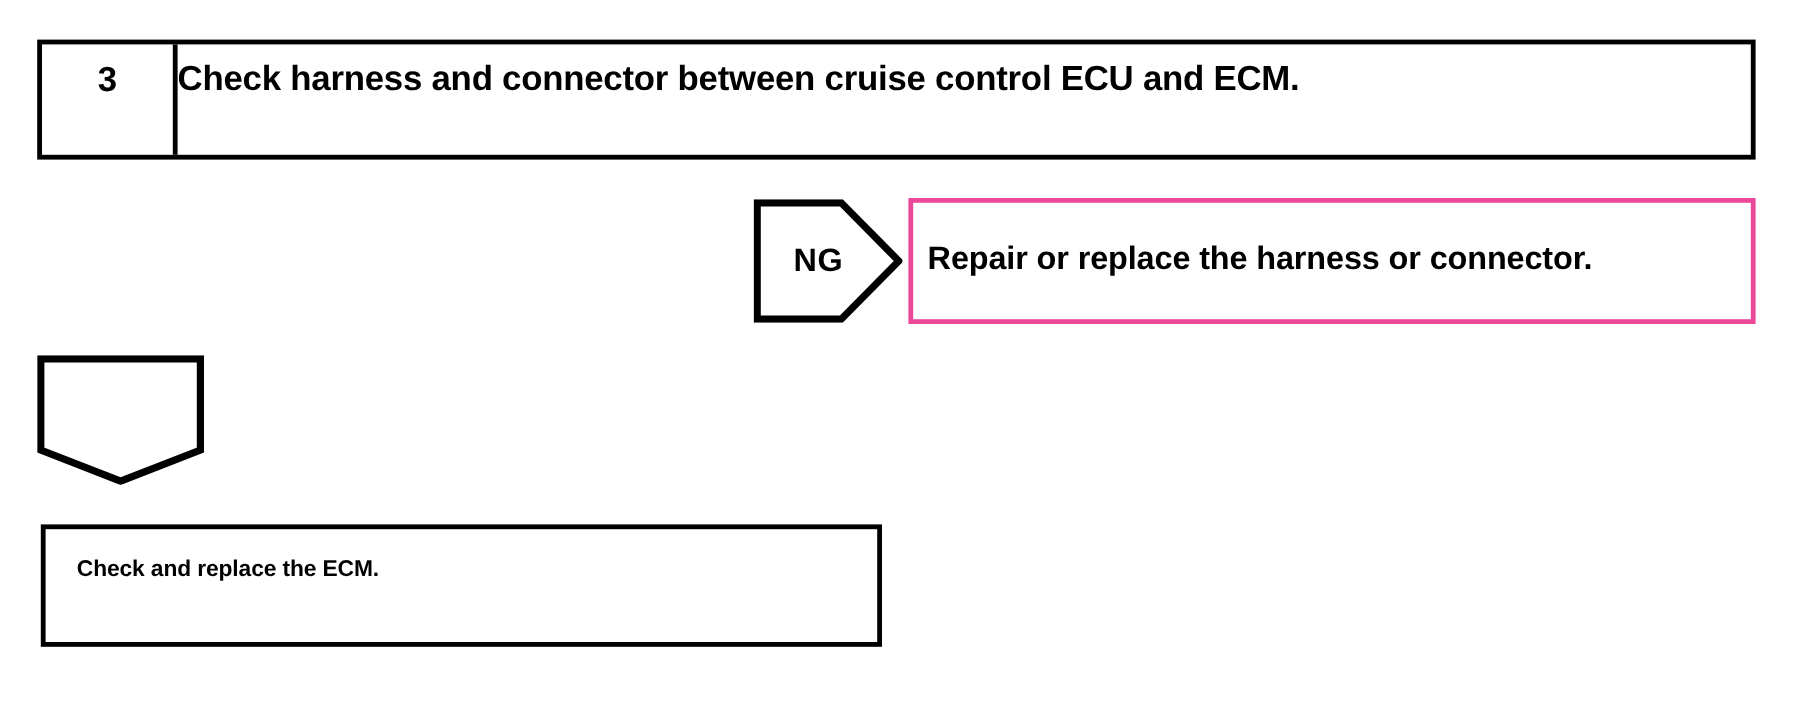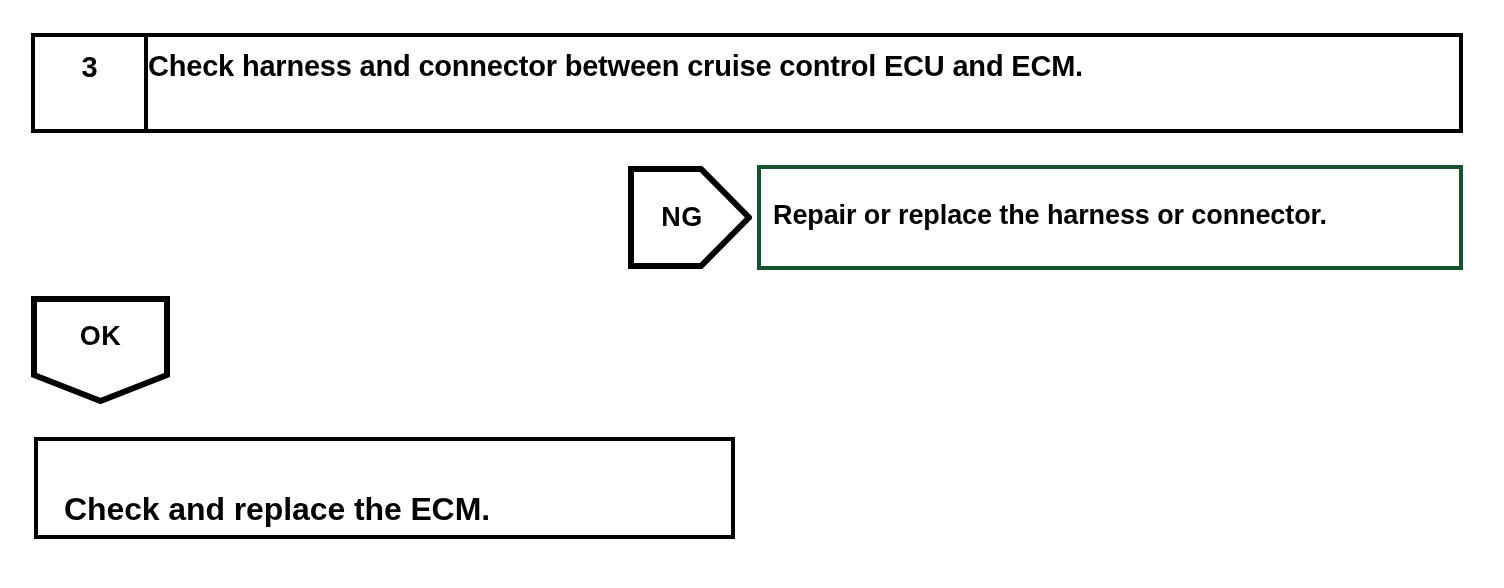--- a/index.html
+++ b/index.html
@@ -99,21 +99,21 @@
     color: #000000;
     letter-spacing: 0.5px;
   }
 
   .repair-box {
     position: absolute;
     left: 757px;
     top: 165px;
     width: 706px;
     height: 105px;
-    border: 4px solid #14532d;
+    border: 4px solid #ec4899;
     box-sizing: border-box;
     background: #ffffff;
   }
   .repair-text {
     position: absolute;
     left: 12px;
     top: 31px;
     font-size: 27px;
     font-weight: bold;
     color: #000000;
@@ -151,26 +151,25 @@
     width: 701px;
     height: 102px;
     border: 4px solid #000000;
     box-sizing: border-box;
     background: #ffffff;
   }
   .ecm-text {
     position: absolute;
     left: 26px;
     top: 23px;
-    font-size: 32px;
+    font-size: 19px;
     font-weight: bold;
     color: #000000;
     white-space: nowrap;
     letter-spacing: -0.1px;
-    margin-top: 27px;
   }
 </style>
 </head>
 <body>
 
 <div id="canvas">
 
   <div class="step-box">
     <div class="step-number">3</div>
     <div class="step-divider"></div>
@@ -185,20 +184,19 @@
   </div>
 
   <div class="repair-box">
     <div class="repair-text">Repair or replace the harness or connector.</div>
   </div>
 
   <div class="ok-tag">
     <svg viewBox="0 0 139 108" preserveAspectRatio="none">
       <polygon points="3,3 136,3 136,79 69.5,105 3,79" fill="#ffffff" stroke="#000000" stroke-width="6" stroke-linejoin="miter"></polygon>
     </svg>
-    <div class="ok-label">OK</div>
   </div>
 
   <div class="ecm-box">
     <div class="ecm-text">Check and replace the ECM.</div>
   </div>
 
 </div>
 
 </body></html>

